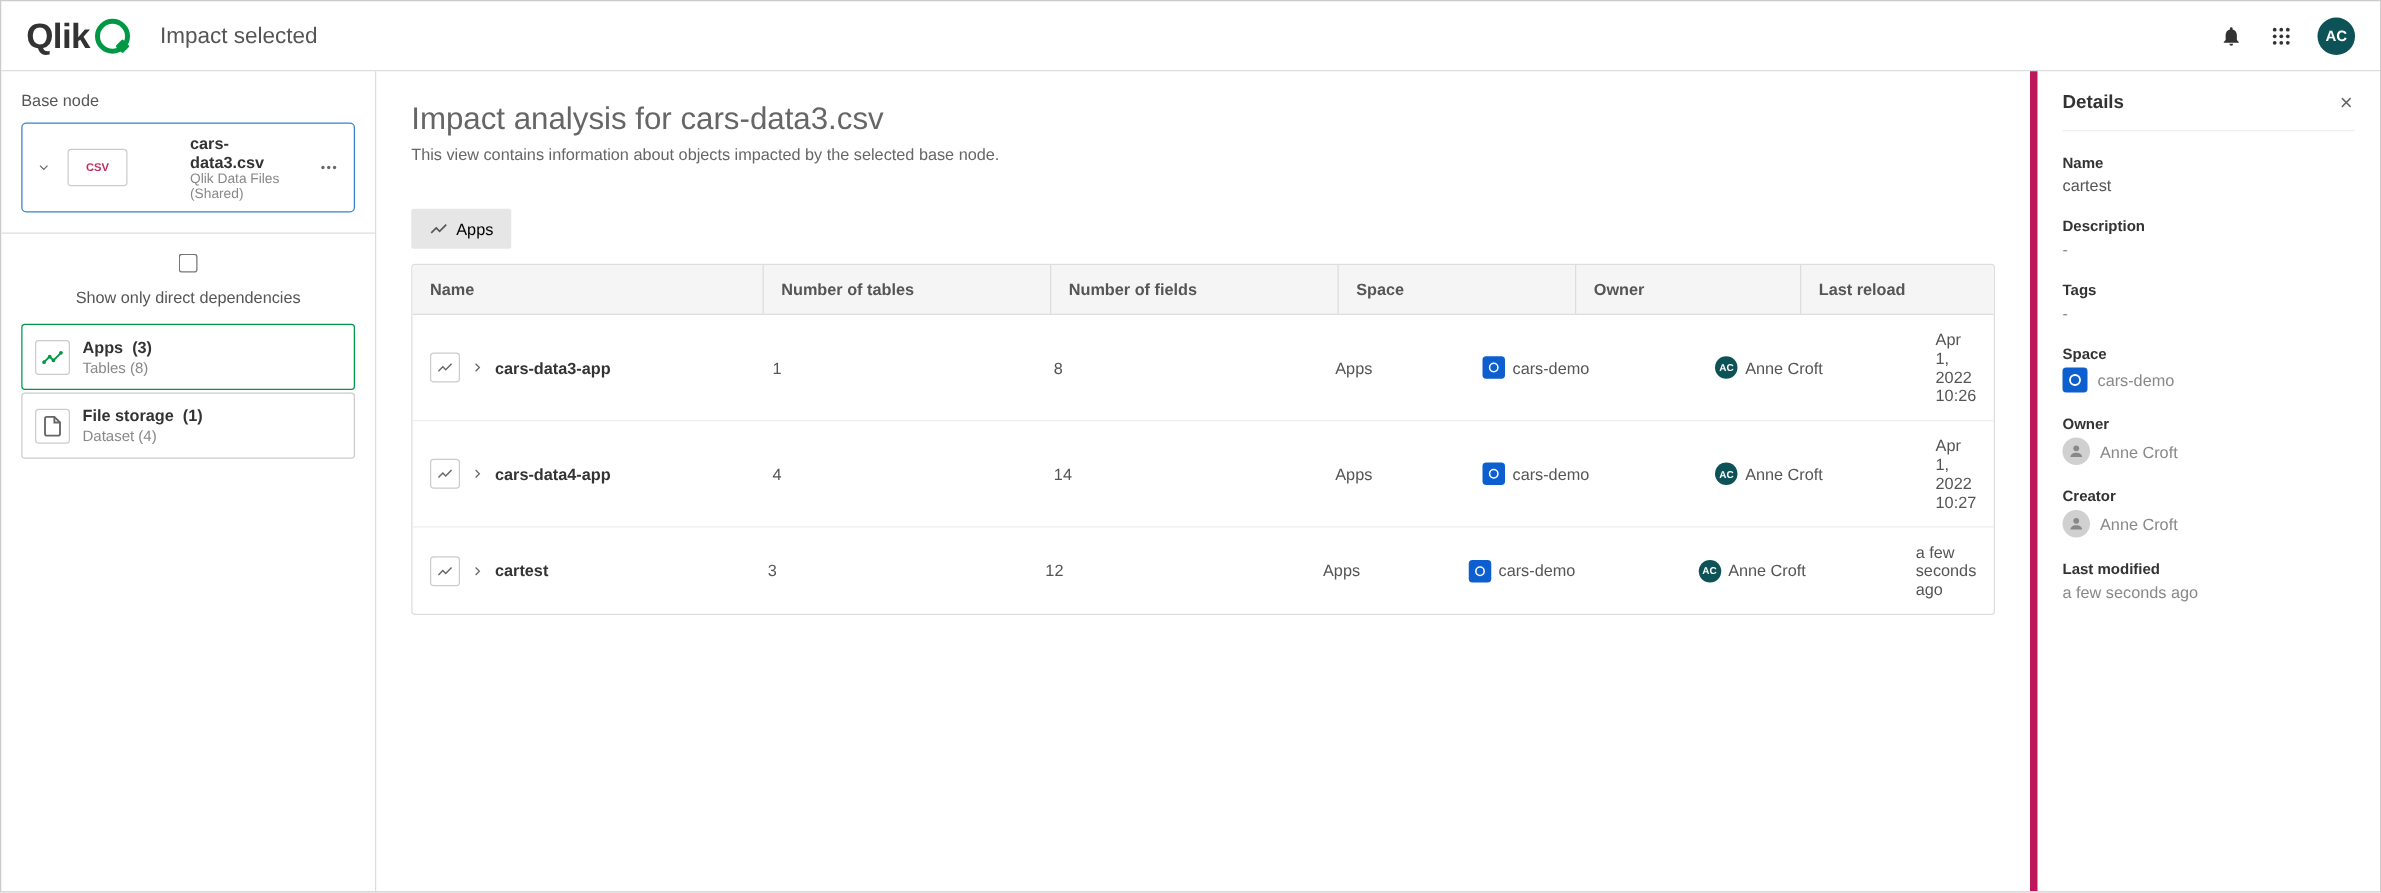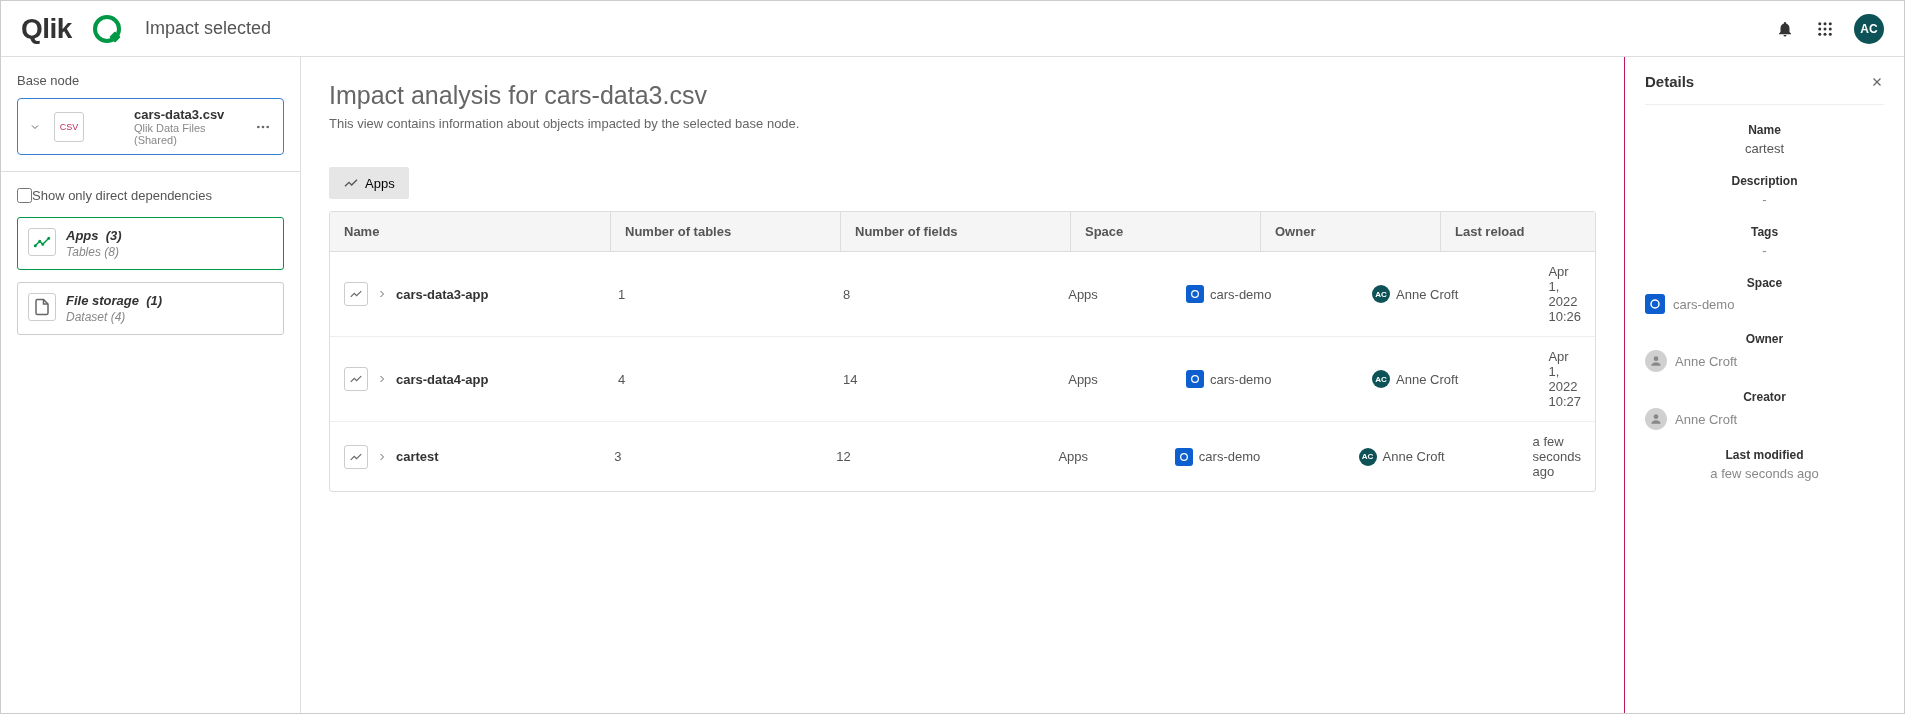--- a/index.html
+++ b/index.html
@@ -15,21 +15,21 @@
 }
 
 
 .topbar {
   height: 56px;
   display: flex;
   align-items: center;
   padding: 0 20px;
   border-bottom: 1px solid #ddd;
 }
-.logo { display: flex; align-items: center; gap: 21px; }
+.logo { display: flex; align-items: center; gap: 4px; }
 .logo-text { font-size: 28px; font-weight: 700; letter-spacing: -0.5px; }
 .logo-circle {
   width: 28px; height: 28px; border: 4px solid #009845; border-radius: 50%;
   position: relative; display: inline-block;
 }
 .logo-circle::after {
   content: ""; position: absolute; width: 8px; height: 8px; background: #009845;
   bottom: -2px; right: -2px; border-radius: 1px; transform: rotate(45deg);
 }
 .page-label { margin-left: 24px; font-size: 18px; color: #555; }
@@ -60,43 +60,43 @@
   border: 1.5px solid #3a80d0;
   border-radius: 4px;
   padding: 8px;
   display: flex;
   align-items: center;
   gap: 10px;
   position: relative;
 }
 .chevron-sm { width: 18px; display: flex; align-items: center; justify-content: center; color: #666; }
 .file-thumb {
-  width: 30px; height: 30px; border: 1px solid #ccc; border-radius: 3px;
+  width: 48px; height: 30px; border: 1px solid #ccc; border-radius: 3px;
   display: flex; align-items: center; justify-content: center;
-  font-size: 9px; font-weight: 400; color: #c22e5e; background: #fff;
+  font-size: 9px; font-weight: 700; color: #c22e5e; background: #fff;
 }
 .base-node-text { flex: 1; margin-left: 40px; }
 .base-node-title { font-size: 13px; font-weight: 600; color: #333; }
 .base-node-sub { font-size: 11px; color: #888; }
 .more-dots { color: #666; cursor: pointer; padding: 4px; }
 
 .sidebar-bottom { padding: 16px; }
-.checkbox-row { display: flex; align-items: center; gap: 0; margin-bottom: 14px; }
+.checkbox-row { display: flex; align-items: center; gap: 12px; margin-bottom: 14px; flex-direction: column; }
 .checkbox-row input { width: 15px; height: 15px; }
 .checkbox-row label { font-size: 13px; color: #555; }
 
 .cat-card {
   border: 1px solid #ccc;
   border-radius: 3px;
   padding: 10px;
-  margin-bottom: 12px;
+  margin-bottom: 2px;
   display: flex;
   gap: 10px;
+  align-items: center;
   cursor: pointer;
-  font-style: italic;
 }
 .cat-card.active { border: 1.5px solid #009845; }
 .cat-icon {
   width: 28px; height: 28px; border: 1px solid #ccc; border-radius: 3px;
   display: flex; align-items: center; justify-content: center;
 }
 .cat-text .cat-title { font-size: 13px; font-weight: 600; }
 .cat-text .cat-sub { font-size: 12px; color: #888; margin-top: 2px; }
 
 
@@ -150,22 +150,22 @@
 }
 .owner-badge {
   width: 18px; height: 18px; background: #0d5257; border-radius: 50%;
   display: inline-flex; align-items: center; justify-content: center;
   color: #fff; font-size: 8px; font-weight: 600; margin-right: 6px;
 }
 .col-space, .col-owner { display: flex; align-items: center; }
 
 
 .details {
-  width: 280px; border-left: 1px solid #be185d; padding: 16px 20px;
-  display: flex; flex-direction: column; text-align: center;
+  width: 280px; border-left: 6px solid #be185d; padding: 16px 20px;
+  display: flex; flex-direction: column;
 }
 .details-header {
   display: flex; align-items: center; justify-content: space-between;
   padding-bottom: 14px; border-bottom: 1px solid #eee; margin-bottom: 18px;
 }
 .details-header .title { font-size: 15px; font-weight: 600; }
 .close-x { cursor: pointer; color: #666; font-size: 16px; }
 .detail-group { margin-bottom: 18px; }
 .detail-label { font-size: 12px; font-weight: 600; color: #333; margin-bottom: 4px; }
 .detail-value { font-size: 13px; color: #555; }

